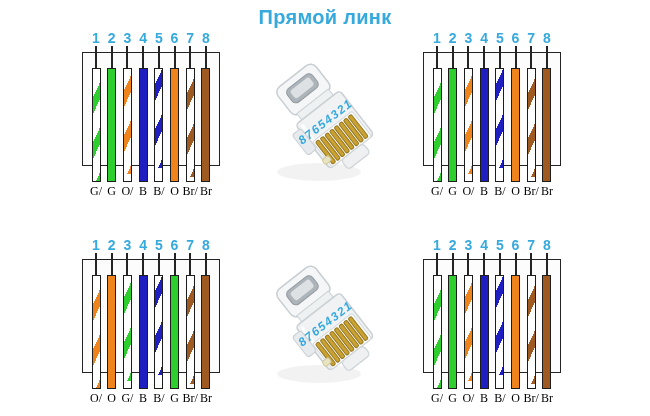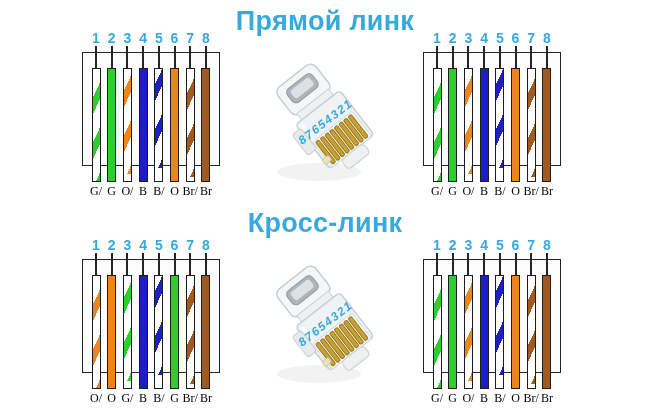--- a/index.html
+++ b/index.html
@@ -9,21 +9,21 @@
     height: 416px;
     background: #ffffff;
     overflow: hidden;
     font-family: "Liberation Sans", sans-serif;
   }
   .section-title {
     position: absolute;
     left: 0;
     width: 100%;
     text-align: center;
-    font-size: 27px;
+    font-size: 20px;
     font-weight: bold;
     letter-spacing: 0.3px;
     color: var(--accent);
   }
   
   .diagram {
     position: absolute;
     width: 138px;
     height: 172px;
   }
@@ -260,21 +260,20 @@
 
   <div class="wire-col">
     <div class="pin-num">8</div>
     <div class="lead"></div>
     <div class="bar" data-pattern="solid" style="--c: #9e5a20;"></div>
     <div class="wire-label">Br</div>
   </div>
 </div>
   </div>
 
-  <div class="section-title pos-title-2">Кросс-линк</div>
 
   <div class="diagram pos-bl">
     <div class="dbox"></div>
     <div class="wires-row">
   <div class="wire-col">
     <div class="pin-num">1</div>
     <div class="lead"></div>
     <div class="bar" data-pattern="striped" style="--c: #ef831c;"></div>
     <div class="wire-label">O/</div>
   </div>

